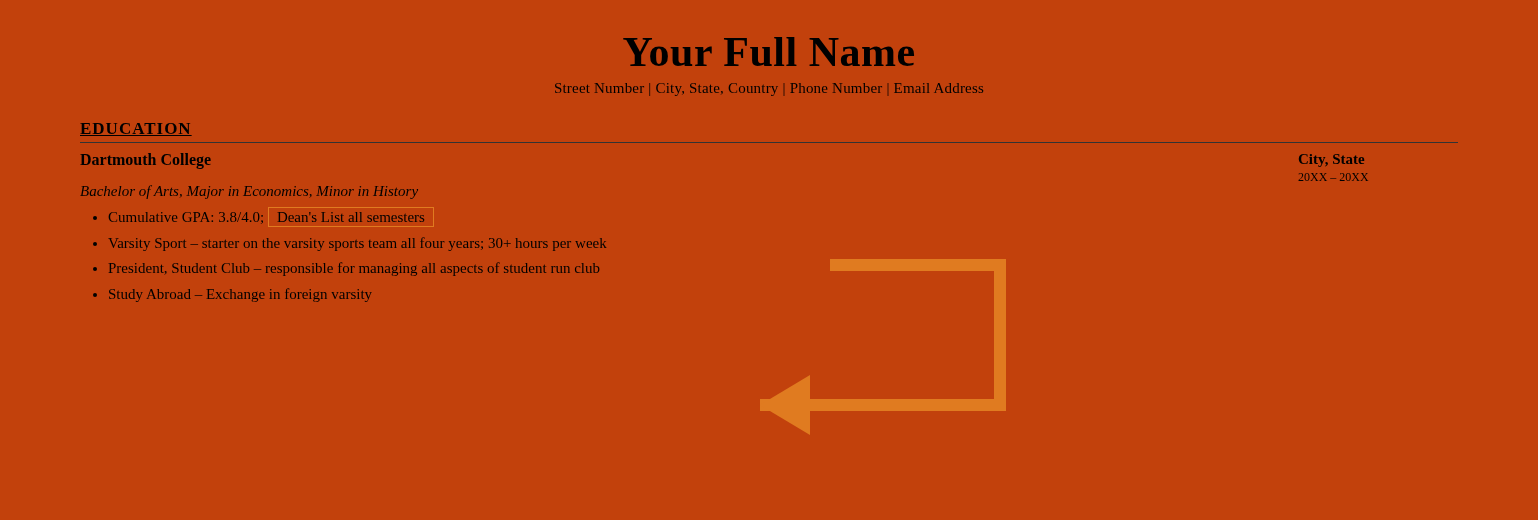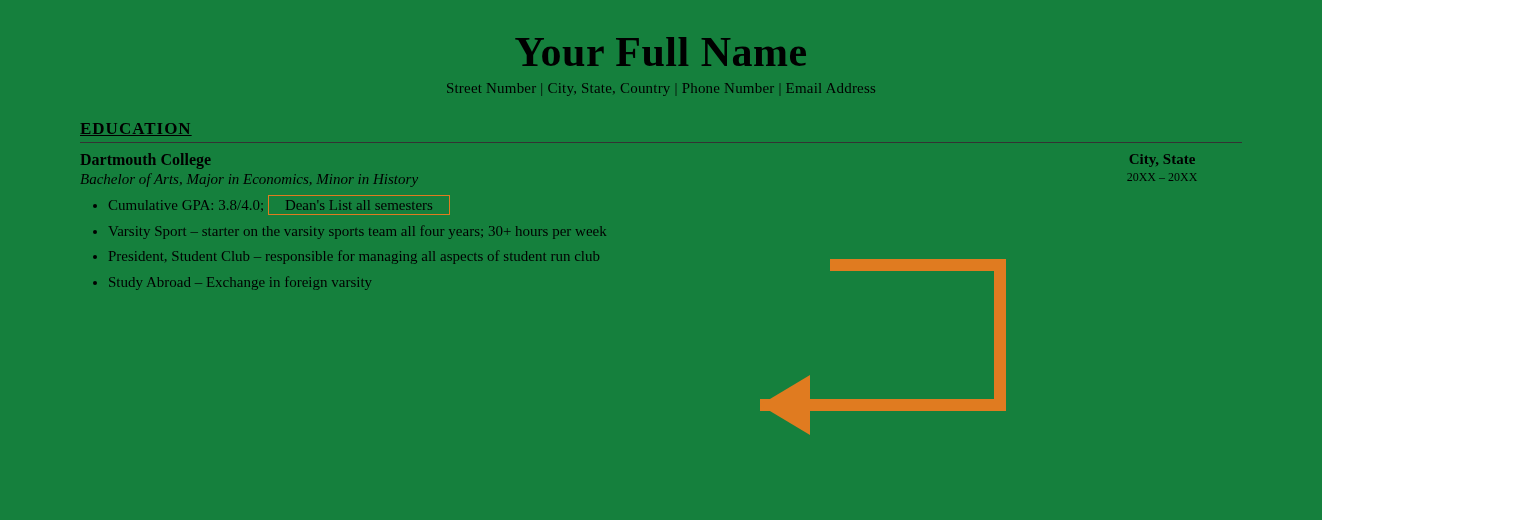--- a/index.html
+++ b/index.html
@@ -6,23 +6,23 @@
     body {
       background: #fff;
       font-family: "Times New Roman", Times, serif;
       font-size: 15px;
       color: #000;
       width: 1538px;
       min-height: 520px;
       overflow: hidden;
     }
     .page {
-      width: 1322px;
+      width: 1538px;
       min-height: 520px;
-      background: #15803d;
+      background: #c2410c;
       padding: 28px 80px 20px 80px;
       position: relative;
     }
     .header {
       text-align: center;
       margin-bottom: 18px;
     }
     .full-name {
       font-size: 42px;
       font-weight: bold;
@@ -51,32 +51,32 @@
       margin-top: 3px;
       margin-bottom: 8px;
     }
     .edu-row {
       display: flex;
       justify-content: space-between;
       align-items: flex-start;
     }
     .edu-left { flex: 1; }
     .edu-right {
-      text-align: center;
+      text-align: left;
       min-width: 160px;
       font-family: Liberation Serif, serif;
     }
     .institution-name {
       font-weight: bold;
       font-size: 16px;
     }
     .degree-line {
       font-style: italic;
       font-size: 15px;
-      margin-top: 2px;
+      margin-top: 14px;
       margin-bottom: 6px;
     }
     .location-text {
       font-weight: bold;
       font-size: 15px;
     }
     .date-text {
       font-size: 12px;
       margin-top: 2px;
     }
@@ -86,21 +86,21 @@
       margin-top: 2px;
     }
     .bullet-list li {
       margin-bottom: 3px;
       font-size: 15px;
       line-height: 1.5;
     }
     .highlight-box {
       display: inline;
       border: 1.5px solid #e07b20;
-      padding: 1px 16px;
+      padding: 1px 8px;
       color: #000;
     }
     
     .arrow-annotation {
       position: absolute;
       top: 245px;
       left: 580px;
       width: 470px;
       height: 180px;
       pointer-events: none;

